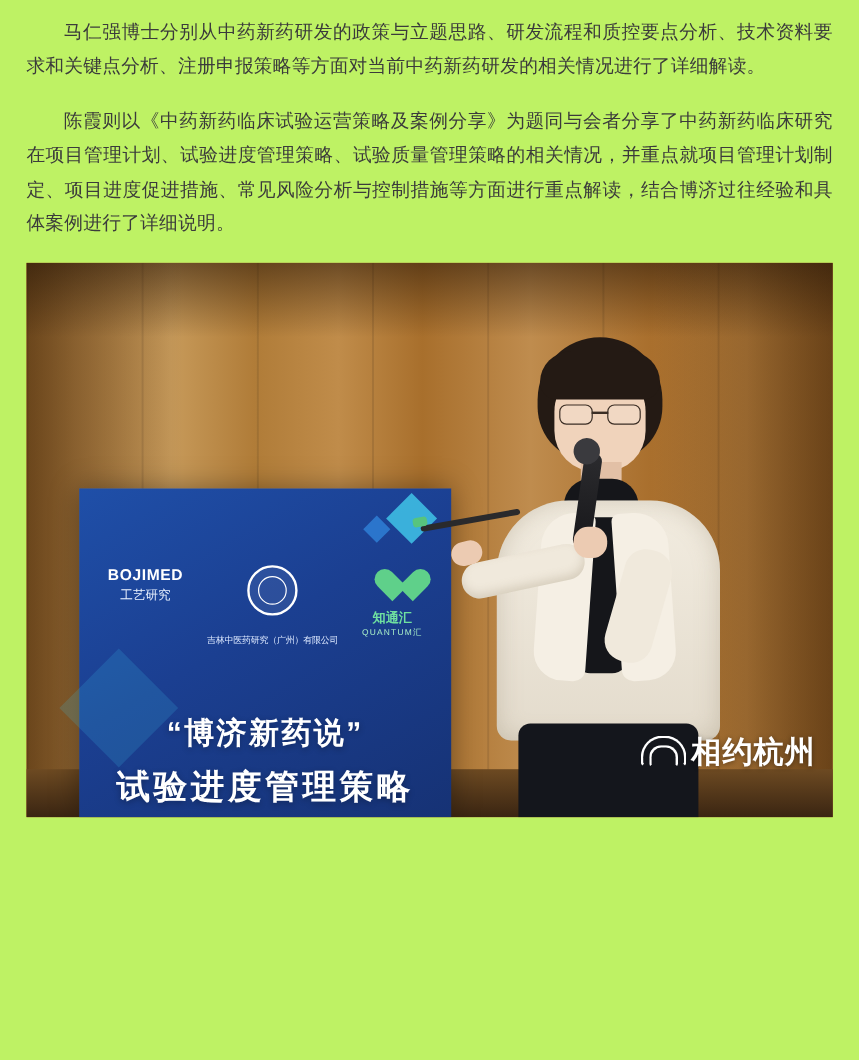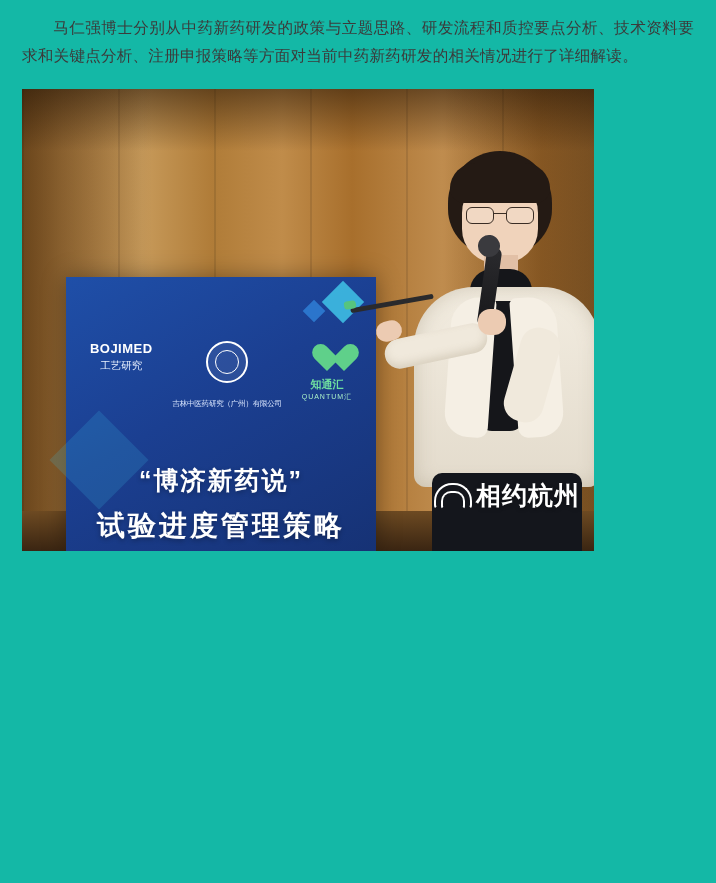--- a/index.html
+++ b/index.html
@@ -10,39 +10,39 @@
   body {
     width: 716px;
     height: 883px;
     overflow: hidden;
     font-family: "Liberation Sans", sans-serif;
   }
   .page {
     position: relative;
     width: 716px;
     height: 883px;
-    background: #14b8a6;
+    background: #bef264;
   }
   .article {
     padding: 14px 22px 0 22px;
   }
   .para {
     font-family: "Liberation Sans", sans-serif;
     font-size: 15.6px;
     line-height: 1.82;
     color: #3b3b3b;
     text-align: justify;
     text-indent: 2em;
     margin: 0 0 17px 0;
     letter-spacing: 0.2px;
   }
   .photo {
     position: relative;
     margin: 18px 22px 0 22px;
-    width: 572px;
+    width: 672px;
     height: 462px;
     overflow: hidden;
     background: #b9873f;
   }
   
   .wall {
     position: absolute;
     left: 0; top: 0; right: 0; bottom: 0;
     background:
       linear-gradient(to right,
@@ -393,20 +393,21 @@
     text-shadow: 0 1px 4px rgba(0,0,0,0.45);
   }
 </style>
 </head>
 <body>
 
 <div class="page">
 
   <div class="article">
     <p class="para">马仁强博士分别从中药新药研发的政策与立题思路、研发流程和质控要点分析、技术资料要求和关键点分析、注册申报策略等方面对当前中药新药研发的相关情况进行了详细解读。</p>
+    <p class="para">陈霞则以《中药新药临床试验运营策略及案例分享》为题同与会者分享了中药新药临床研究在项目管理计划、试验进度管理策略、试验质量管理策略的相关情况，并重点就项目管理计划制定、项目进度促进措施、常见风险分析与控制措施等方面进行重点解读，结合博济过往经验和具体案例进行了详细说明。</p>
   </div>
 
   <div class="photo">
     <div class="wall"></div>
     <div class="wall-panel-lines"></div>
     <div class="wall-top-dark"></div>
     <div class="wall-left-dark"></div>
     <div class="wall-right-dark"></div>
     <div class="floor"></div>
 

